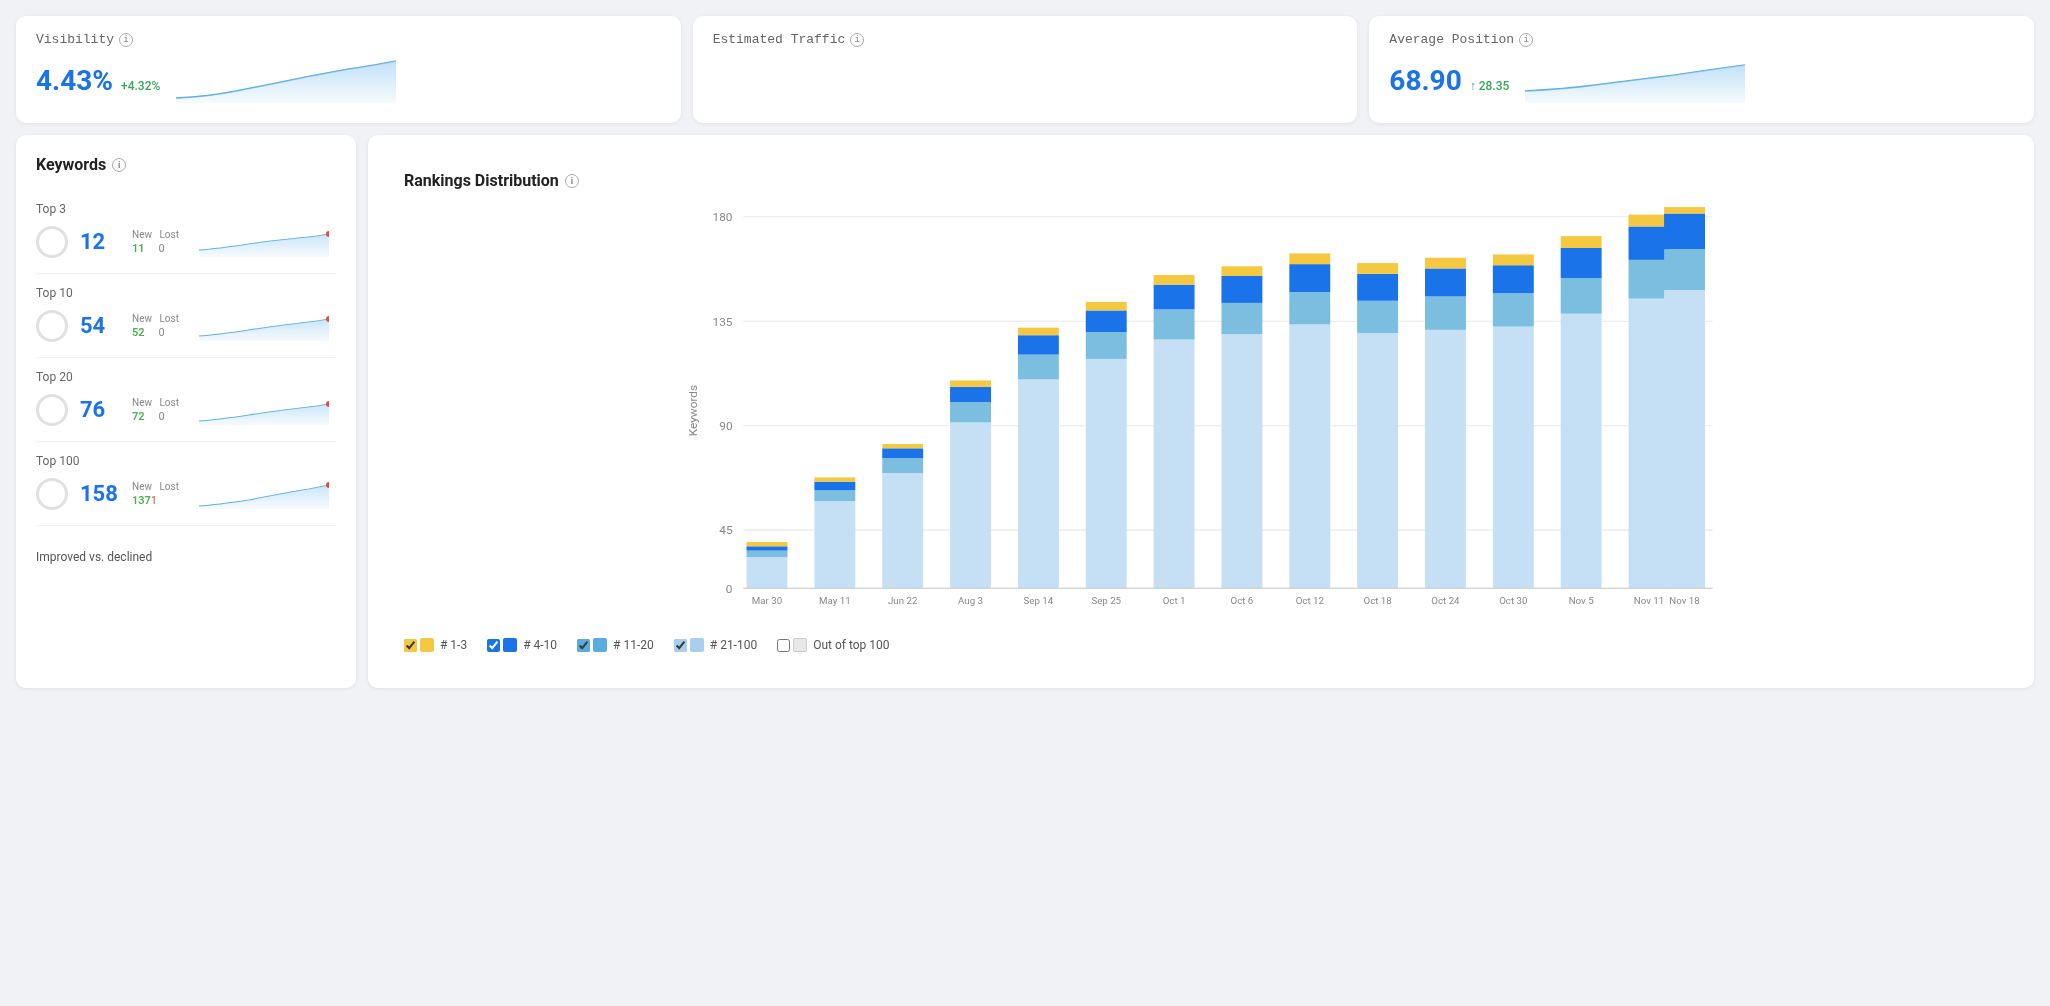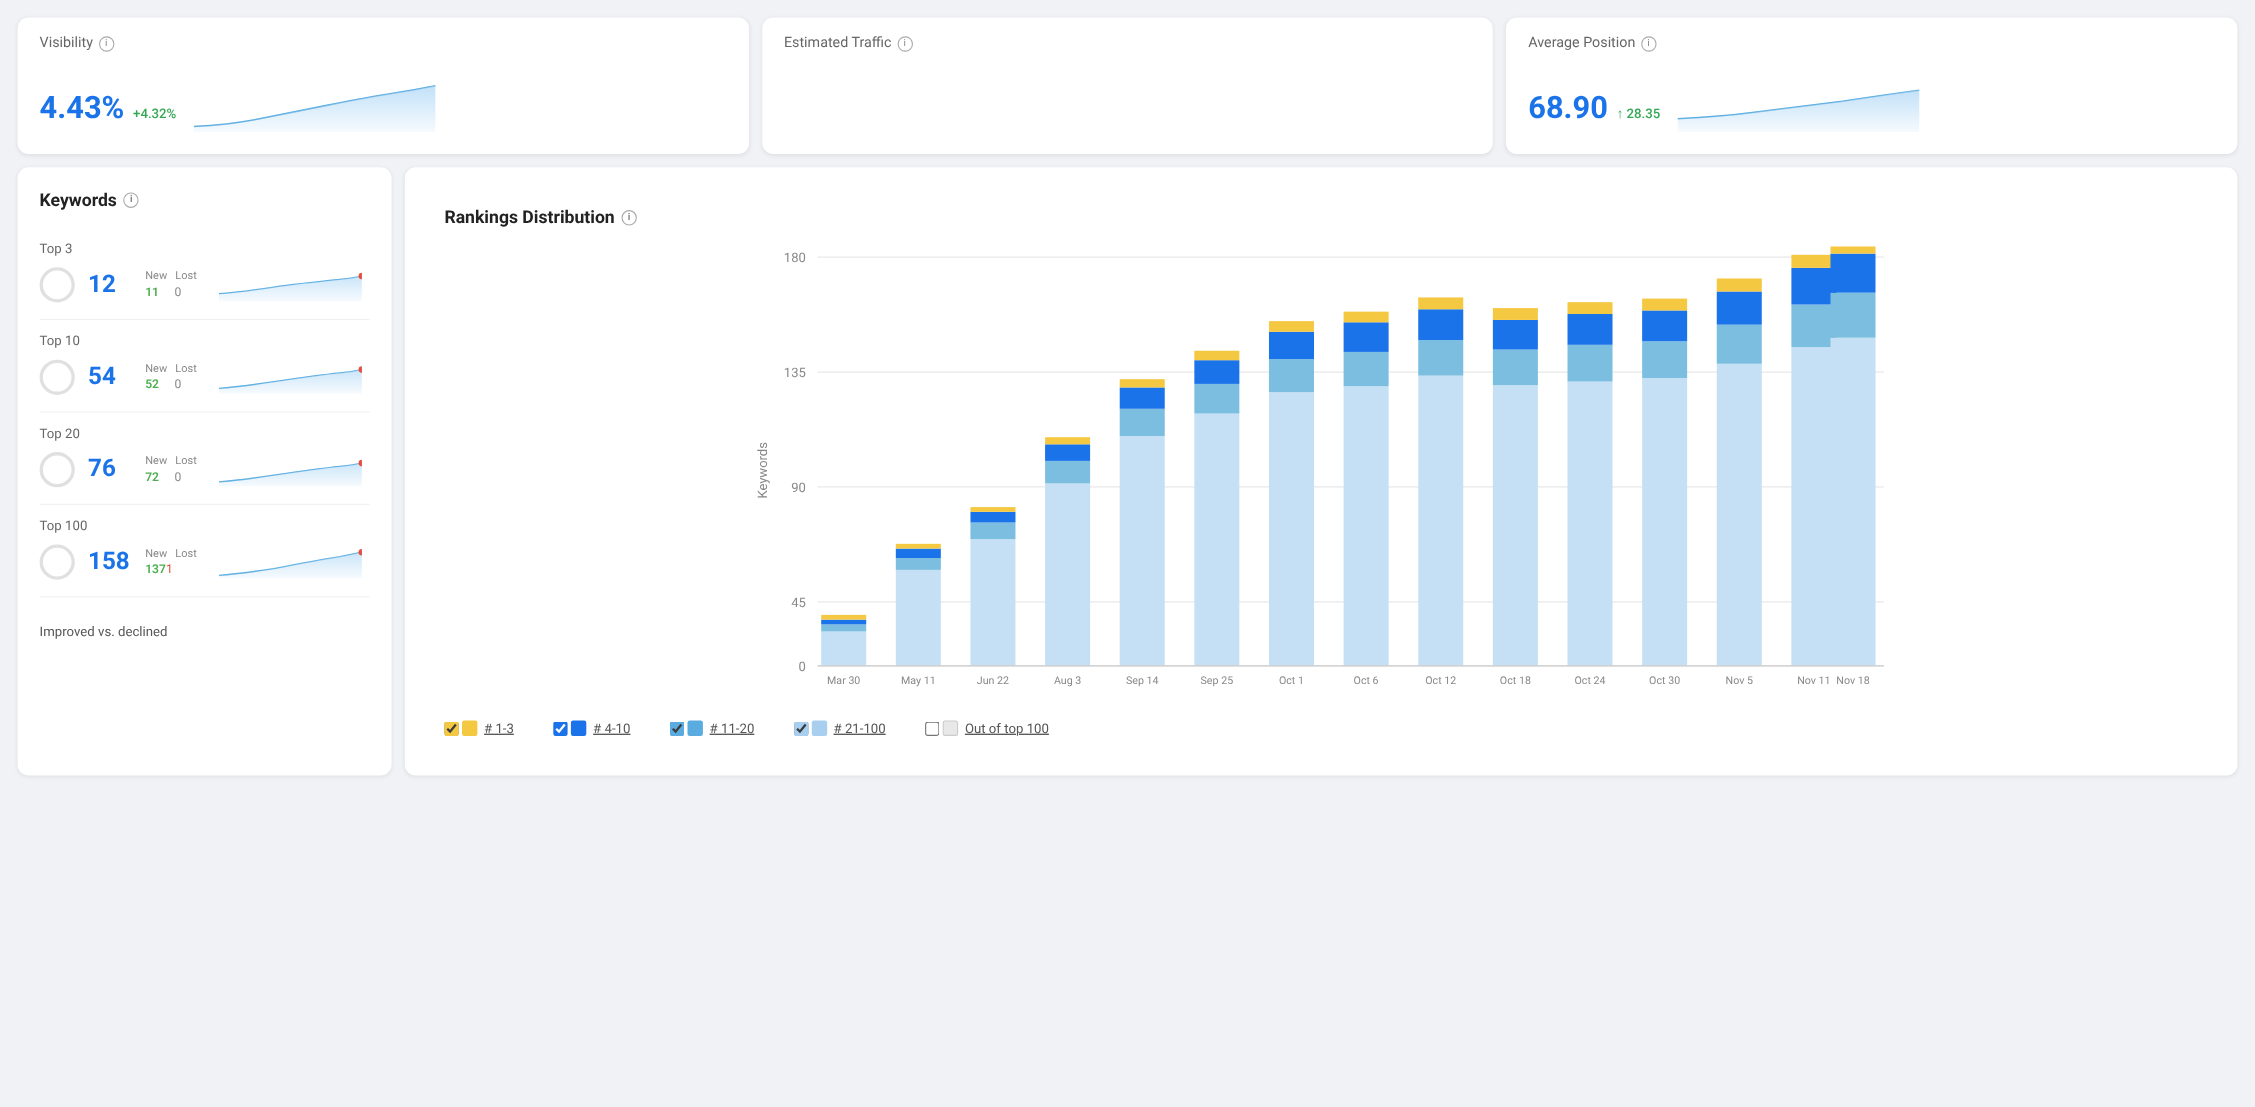--- a/index.html
+++ b/index.html
@@ -17,24 +17,25 @@
     }
     .card {
       background: #fff;
       border-radius: 10px;
       padding: 16px 20px;
       box-shadow: 0 1px 4px rgba(0,0,0,0.07);
     }
     .card-title {
       font-size: 13px;
       color: #666;
-      margin-bottom: 23px;
+      margin-bottom: 6px;
       display: flex;
       align-items: center;
       gap: 5px;
+      font-family: Liberation Mono, monospace;
     }
     .info-icon {
       width: 14px;
       height: 14px;
       border-radius: 50%;
       border: 1px solid #aaa;
       display: inline-flex;
       align-items: center;
       justify-content: center;
       font-size: 9px;
@@ -173,24 +174,23 @@
       align-items: center;
       gap: 6px;
     }
     .chart-area {
       position: relative;
       width: 100%;
       height: 420px;
     }
     .legend {
       display: flex;
-      gap: 36px;
+      gap: 20px;
       margin-top: 12px;
       flex-wrap: wrap;
-      text-decoration: underline;
     }
     .legend-item {
       display: flex;
       align-items: center;
       gap: 6px;
       font-size: 12px;
       color: #555;
     }
     .legend-box {
       width: 14px;

